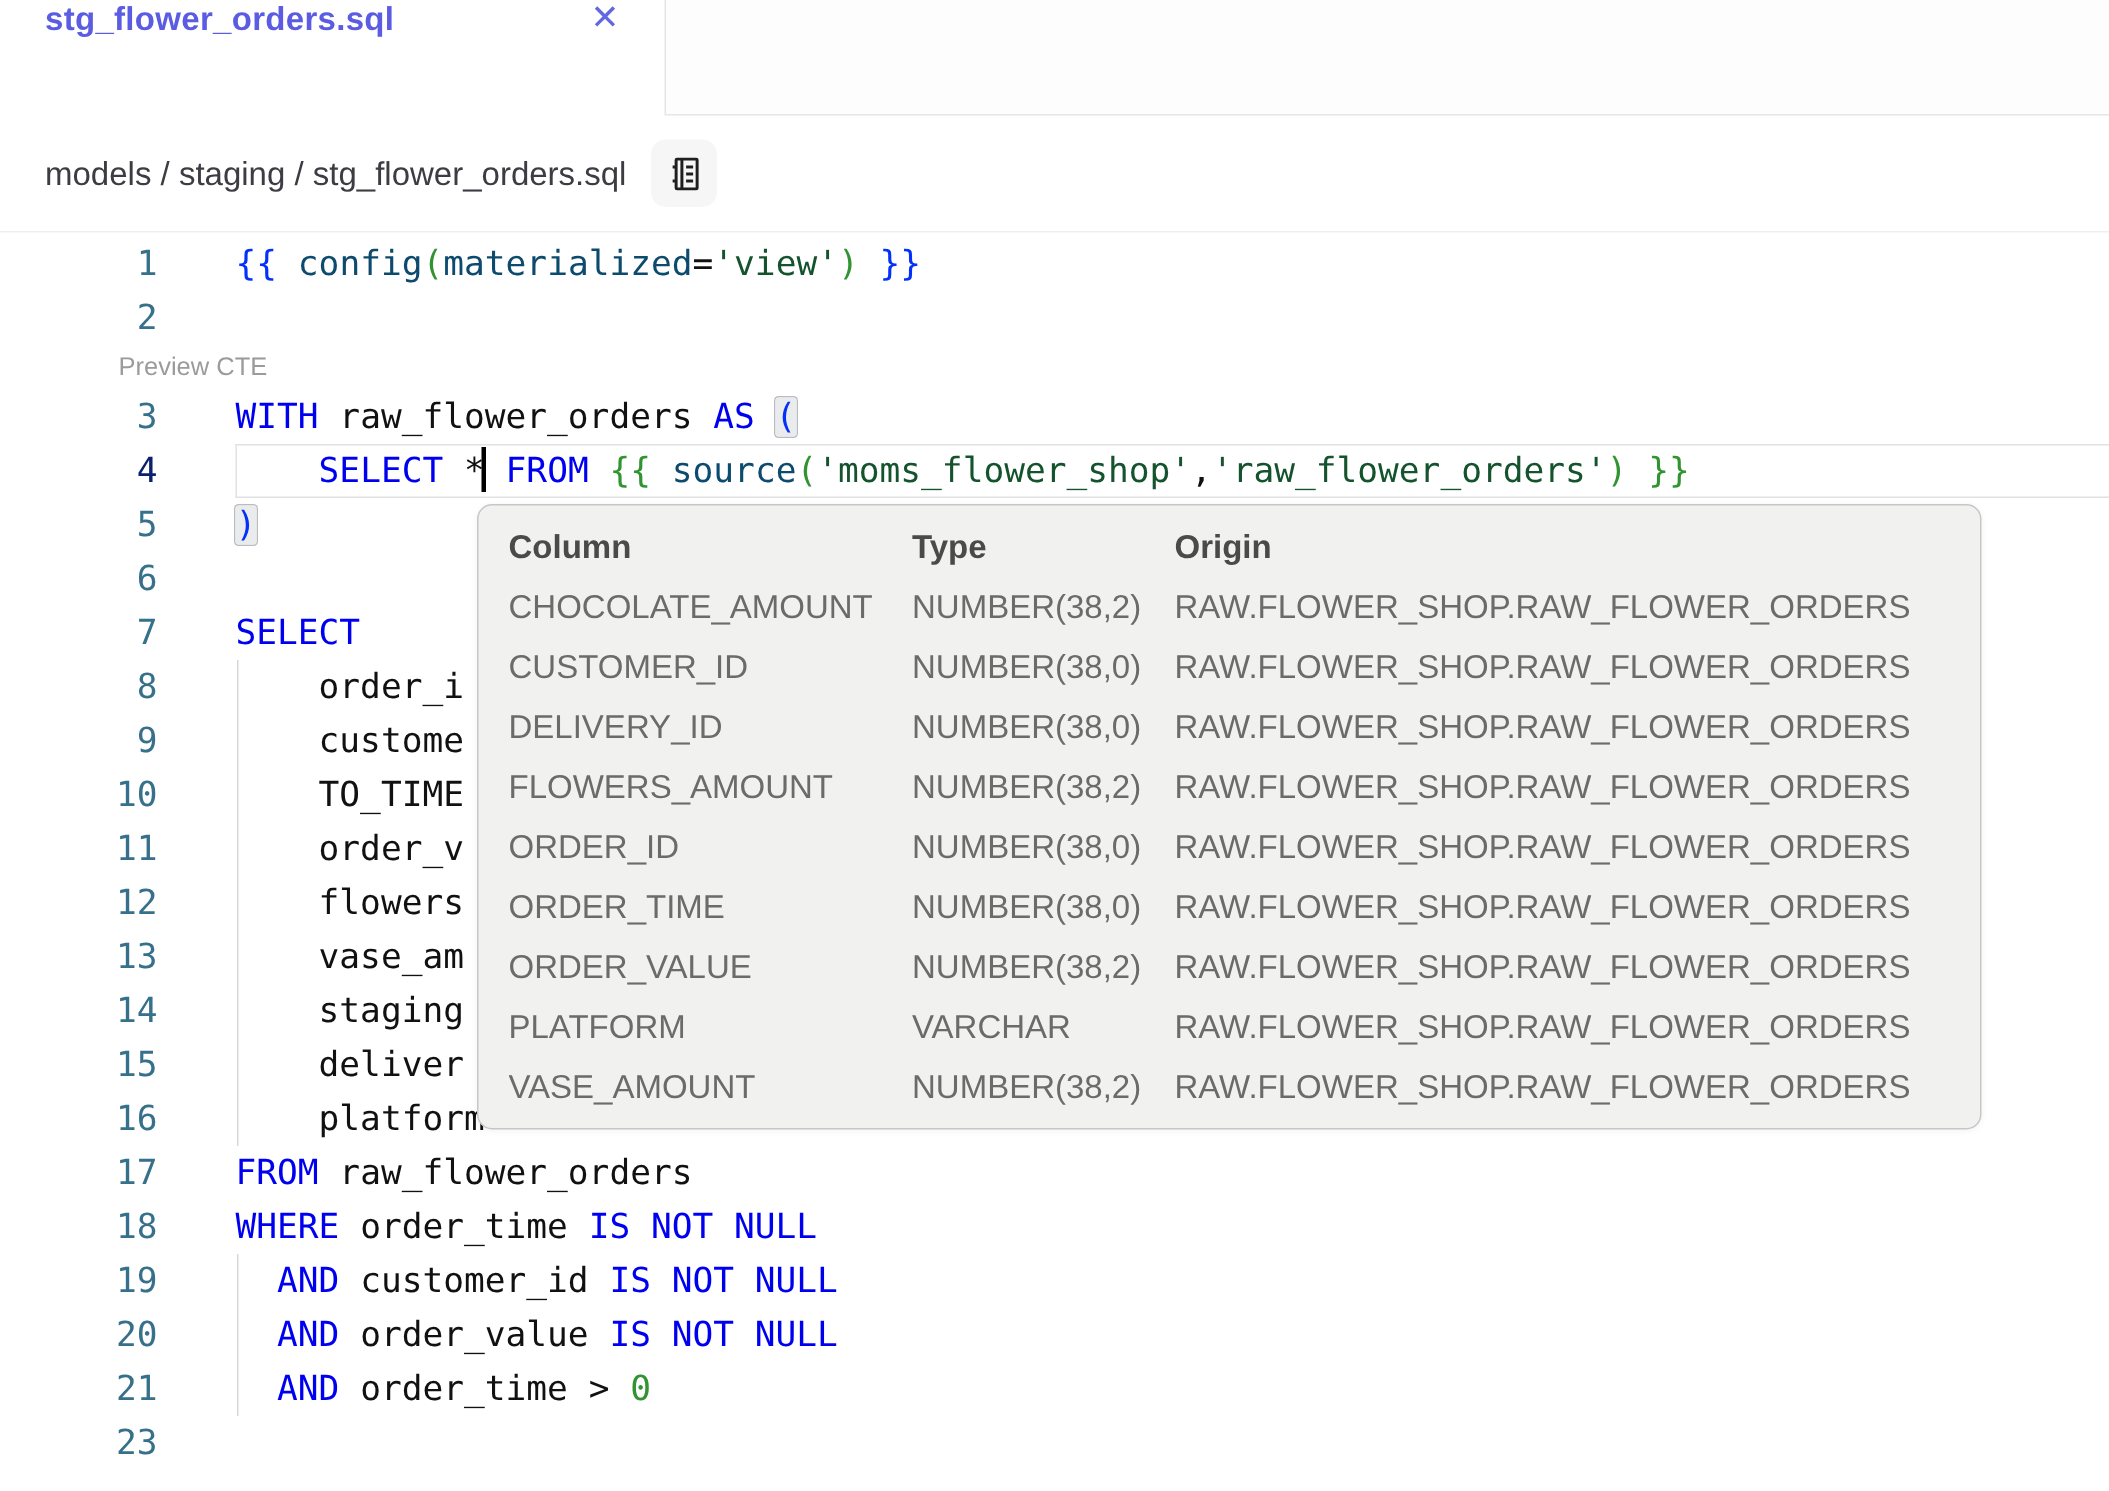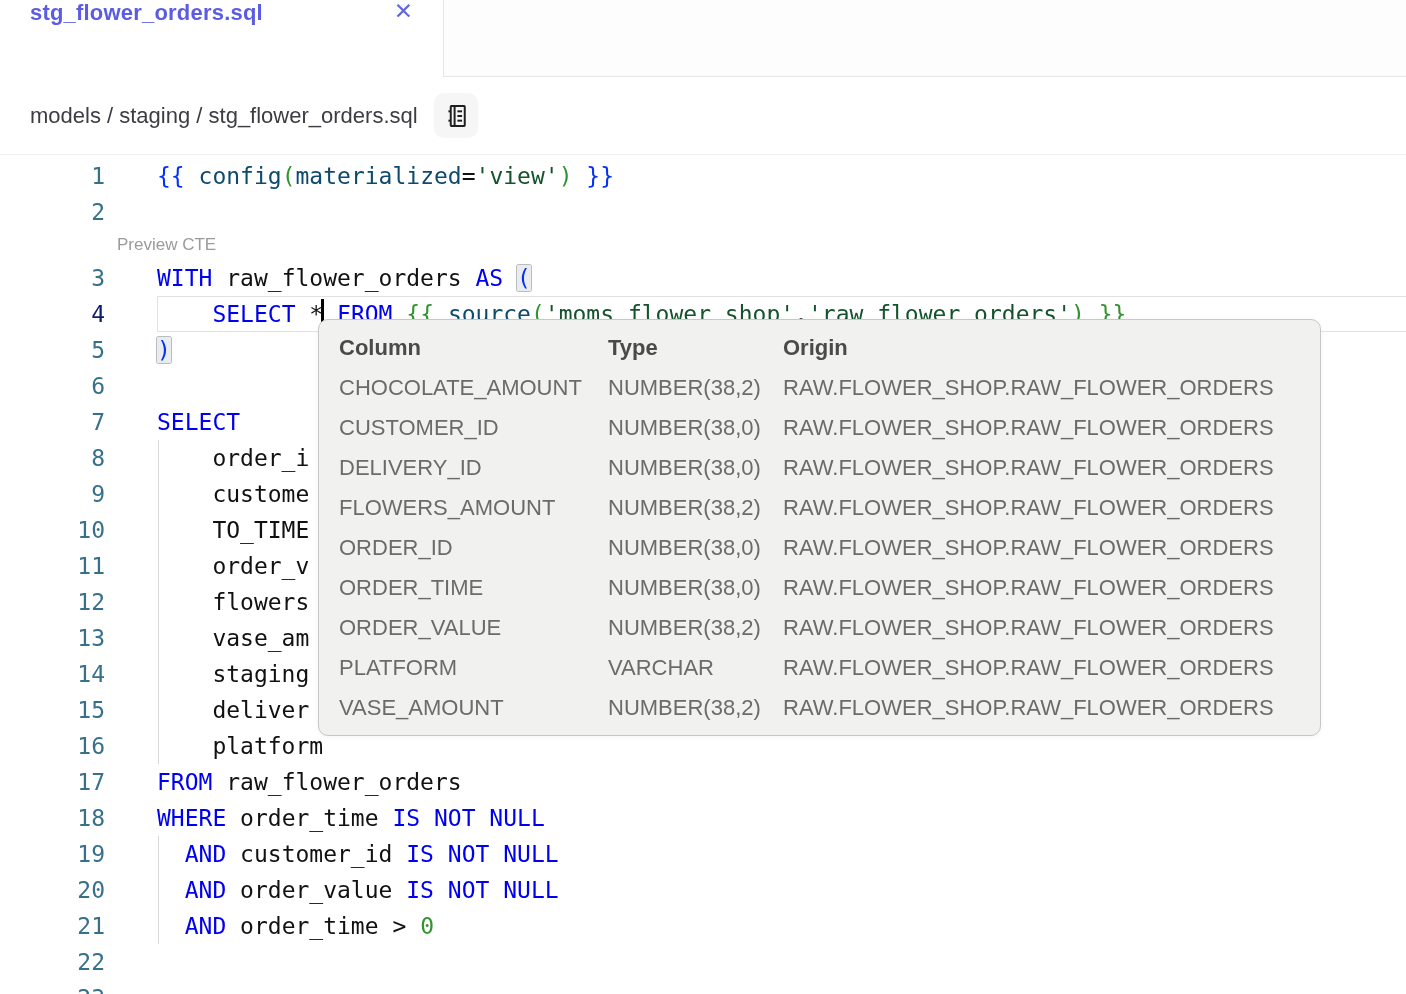--- a/index.html
+++ b/index.html
@@ -17,36 +17,36 @@
   .crumbrow { height:78px; background:#fff; display:flex; align-items:center; border-bottom:1px solid #efefef; }
   .crumb { margin-left:30px; font-size:22px; color:#3c3c43; }
   .crumb-iconbtn { margin-left:16px; width:44px; height:45px; border-radius:10px; background:#f6f6f7; display:flex; align-items:center; justify-content:center; cursor:pointer; }
 
   
   .editor { position:absolute; left:0; top:156px; width:1406px; height:838px; background:#fff; overflow:hidden; padding-top:2px; }
   .row { position:relative; display:flex; height:36px; line-height:36px; font-family:"DejaVu Sans Mono", monospace; font-size:23px; }
   .gutter { width:105px; flex:none; text-align:right; color:#37708a; z-index:1; }
   .gutter.active { color:#0b216f; }
   .codeln { margin-left:52px; white-space:pre; position:relative; z-index:1; flex:1; color:#111; }
-  .lens-row { height:30px; line-height:30px; padding-left:117px; font-size:17px; color:#9b9b9b; font-family:"Liberation Sans", sans-serif; }
+  .lens-row { height:30px; line-height:30px; padding-left:79px; font-size:17px; color:#9b9b9b; font-family:"Liberation Sans", sans-serif; }
   .linebox { position:absolute; left:157px; right:0; top:0; bottom:0; border:1px solid #e2e2e2; border-right:none; z-index:0; }
   .iguide { position:absolute; left:158px; top:0; bottom:0; border-left:1px solid #d8d8d8; z-index:0; }
 
   .c-kw  { color:#0000f0; }
   .c-p   { color:#111111; }
   .c-fn  { color:#0c4a6e; }
   .c-str { color:#14532d; }
   .c-gr  { color:#319331; }
   .c-b2  { color:#0431fa; }
   .c-num { color:#319331; }
   .mb { background:#eaebec; box-shadow:0 0 0 1px #b9bdc1; border-radius:2px; }
   .cursor { display:inline-block; width:3px; height:30px; background:#000; vertical-align:middle; margin:0 -1px 0 -2px; position:relative; top:-2px; }
 
   
-  .popup { position:absolute; left:318px; top:319px; width:1003px; height:417px; background:#f1f1f0; border:1px solid #c7c7c7; border-radius:10px; box-shadow:0 1px 5px rgba(0,0,0,.05); z-index:5; padding:8px 18px 8px 20px; }
+  .popup { position:absolute; left:318px; top:336px; width:1003px; height:417px; background:#f1f1f0; border:1px solid #c7c7c7; border-radius:10px; box-shadow:0 1px 5px rgba(0,0,0,.05); z-index:5; padding:8px 18px 8px 20px; }
   .popgrid { display:grid; grid-template-columns:269px 175px 1fr; grid-auto-rows:40px; align-items:center; font-size:22px; color:#6b6b6b; white-space:nowrap; overflow:hidden; }
   .pophead { font-weight:700; color:#4a4a4a; }
 </style>
 </head>
 <body>
 
 <div class="tabbar">
   <div class="tab-active">
     <span class="tab-title">stg_flower_orders.sql</span>
     <span class="tab-close">✕</span>
@@ -165,24 +165,20 @@
         <div class="iguide"></div>
         <div class="gutter">20</div>
         <div class="codeln"><span class="c-p">  </span><span class="c-kw">AND</span><span class="c-p"> order_value </span><span class="c-kw">IS NOT NULL</span></div>
       </div>
       <div class="row">
         <div class="iguide"></div>
         <div class="gutter">21</div>
         <div class="codeln"><span class="c-p">  </span><span class="c-kw">AND</span><span class="c-p"> order_time </span><span class="c-p">&gt; </span><span class="c-num">0</span></div>
       </div>
       <div class="row">
-        <div class="gutter">22</div>
-        <div class="codeln"></div>
-      </div>
-      <div class="row">
         <div class="gutter">23</div>
         <div class="codeln"></div>
       </div>
     </div>
 </div>
 
 <div class="popup">
   <div class="popgrid" id="popgrid">
       <div class="pophead">Column</div>
       <div class="pophead">Type</div>

